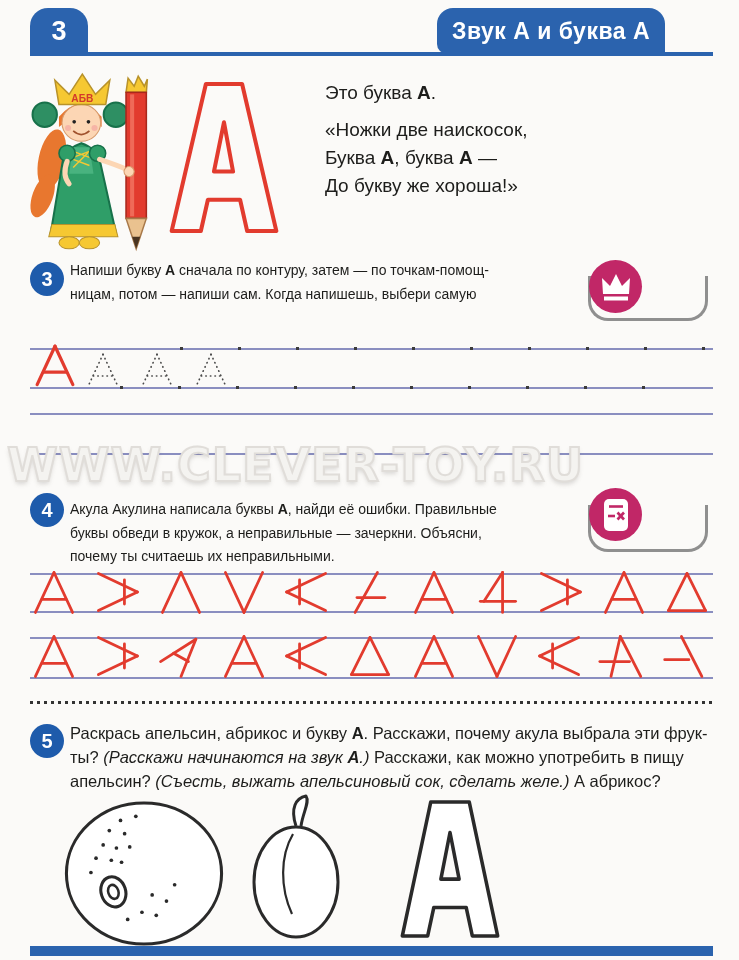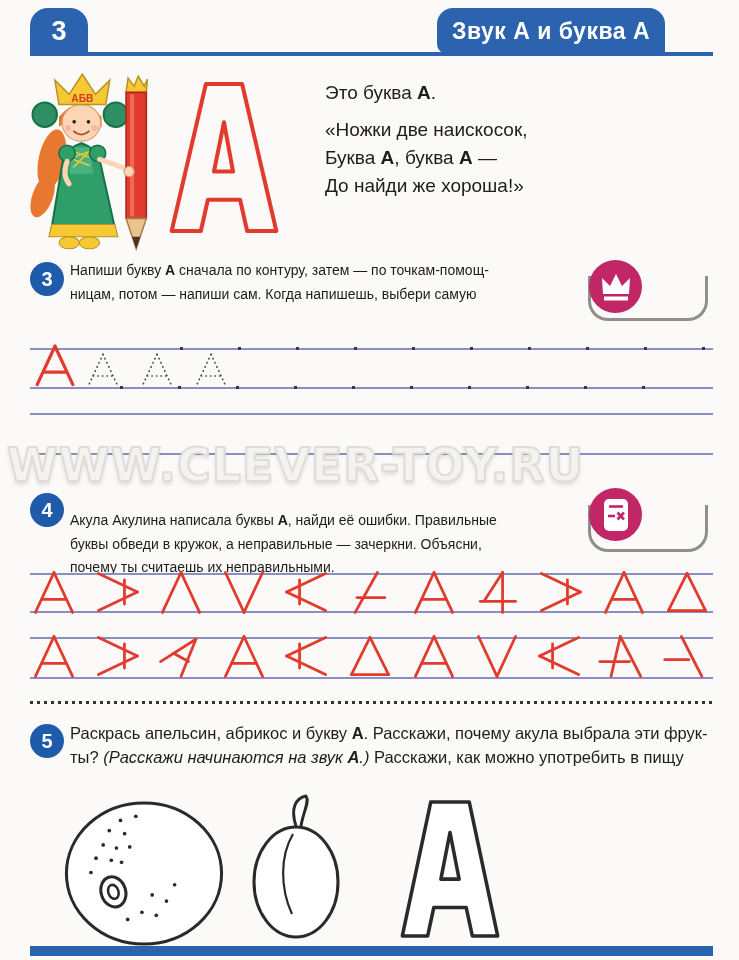--- a/index.html
+++ b/index.html
@@ -93,21 +93,21 @@
   </svg>
 
   <svg class="abs" style="left:168px;top:80px;" width="112" height="156" viewBox="0 0 110 155">
     <path d="M37,4 L73,4 L107,150 L78,150 L71,119 L39,119 L32,150 L3,150 Z M55,42 L64,91 L45,91 Z" fill="#fbfaf8" fill-rule="evenodd" stroke="#e23b2e" stroke-width="4" stroke-linejoin="round"></path>
   </svg>
 
   <div class="abs intro-line"><span>Это буква </span><span style="font-weight: bold;">А</span><span>.</span></div>
   <div class="abs poem">
     <div><span>«Ножки две наискосок,</span></div>
     <div><span>Буква </span><span style="font-weight: bold;">А</span><span>, буква </span><span style="font-weight: bold;">А</span><span> —</span></div>
-    <div><span>До найди же хороша!»</span></div>
+    <div><span>До букву же хороша!»</span></div>
   </div>
 
   <div class="abs task-circle" style="left:30px;top:262px;">
     <span>3</span>
   </div>
   <div class="abs task-text" style="left:70px;top:259px;">
     <div><span>Напиши букву </span><span style="font-weight: bold;">А</span><span> сначала по контуру, затем — по точкам-помощ-</span></div>
     <div><span>ницам, потом — напиши сам. Когда напишешь, выбери самую</span></div>
   </div>
   <div class="abs bracket" style="left:588px;top:276px;width:114px;height:42px;"></div>
@@ -146,21 +146,21 @@
         <line x1="28" y1="3" x2="48" y2="46" stroke="#4a4a4a" stroke-width="2.2" stroke-linecap="round" stroke-dasharray="0.6 5.5"></line>
         <line x1="15" y1="32" x2="41" y2="32" stroke="#4a4a4a" stroke-width="2.2" stroke-linecap="round" stroke-dasharray="0.6 5.5"></line>
       </svg>
     </div>
 
   <div class="abs watermark">WWW.CLEVER-TOY.RU</div>
 
   <div class="abs task-circle" style="left:30px;top:493px;">
     <span>4</span>
   </div>
-  <div class="abs task-text" style="left:70px;top:509px;">
+  <div class="abs task-text" style="left:70px;top:498px;">
     <div><span>Акула Акулина написала буквы </span><span style="font-weight: bold;">А</span><span>, найди её ошибки. Правильные</span></div>
     <div><span>буквы обведи в кружок, а неправильные — зачеркни. Объясни,</span></div>
     <div><span>почему ты считаешь их неправильными.</span></div>
   </div>
   <div class="abs bracket" style="left:588px;top:505px;width:114px;height:44px;"></div>
   <div class="abs icon-circle" style="left:589px;top:488px;">
     <svg width="52" height="52" viewBox="0 0 52 52">
       <rect x="14" y="10" width="24" height="32" rx="5" fill="#fff"></rect>
       <line x1="19" y1="17.5" x2="33" y2="17.5" stroke="#c12767" stroke-width="2.6"></line>
       <line x1="18" y1="27" x2="25" y2="27" stroke="#c12767" stroke-width="2.6"></line>
@@ -285,20 +285,21 @@
     </div>
 
   <div class="abs dotted-sep"></div>
 
   <div class="abs task-circle" style="left:30px;top:724px;">
     <span>5</span>
   </div>
   <div class="abs task5-text" style="left:70px;top:721px;">
     <div><span>Раскрась апельсин, абрикос и букву </span><span style="font-weight: bold;">А</span><span>. Расскажи, почему акула выбрала эти фрук-</span></div>
     <div><span>ты? </span><span style="font-style: italic;">(Расскажи начинаются на звук </span><span style="font-weight: bold; font-style: italic;">А</span><span style="font-style: italic;">.)</span><span> Расскажи, как можно употребить в пищу</span></div>
+    <div><span>апельсин? </span><span style="font-style: italic;">(Съесть, выжать апельсиновый сок, сделать желе.)</span><span> А абрикос?</span></div>
   </div>
 
   <svg class="abs" style="left:60px;top:800px;" width="168" height="148" viewBox="0 0 160 145">
     <ellipse cx="80" cy="72" rx="76" ry="69" fill="#fff" stroke="#2a2a2a" stroke-width="3"></ellipse>
     <ellipse cx="50" cy="90" rx="12" ry="15" fill="none" stroke="#2a2a2a" stroke-width="3" transform="rotate(-18 50 90)"></ellipse>
     <ellipse cx="50" cy="90" rx="5" ry="7" fill="none" stroke="#2a2a2a" stroke-width="2.5" transform="rotate(-18 50 90)"></ellipse>
     <g fill="#2a2a2a">
       <circle cx="57" cy="20" r="1.8"></circle>
         <circle cx="72" cy="16" r="1.8"></circle>
         <circle cx="46" cy="30" r="1.8"></circle>

